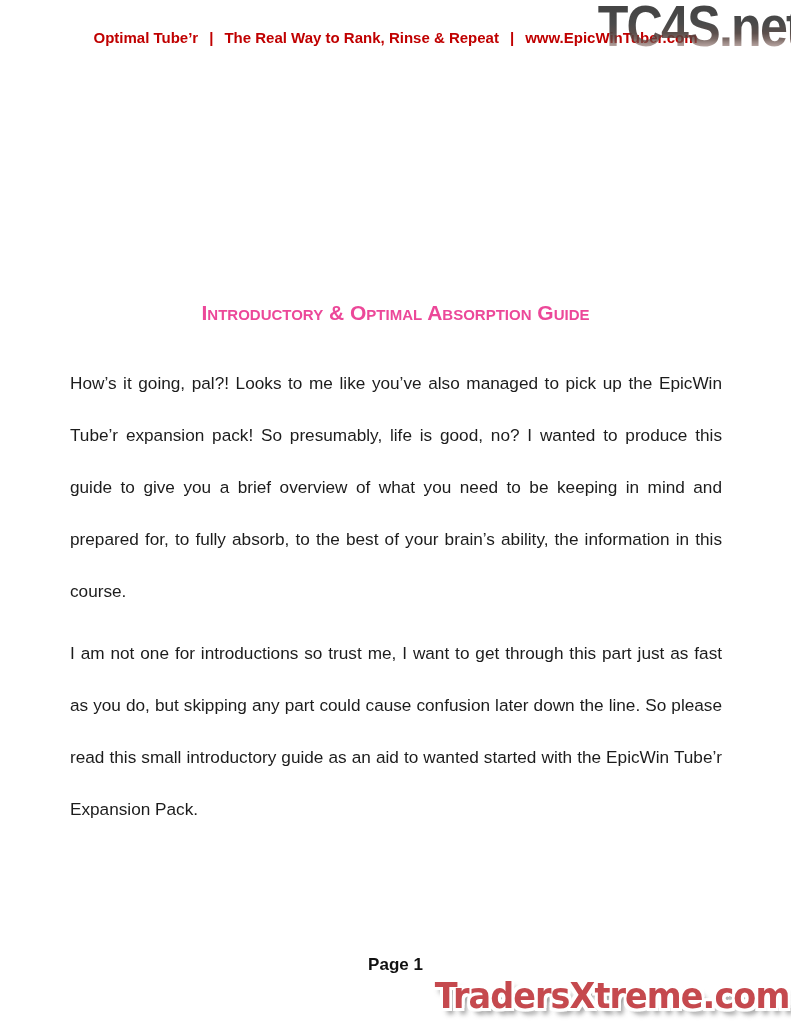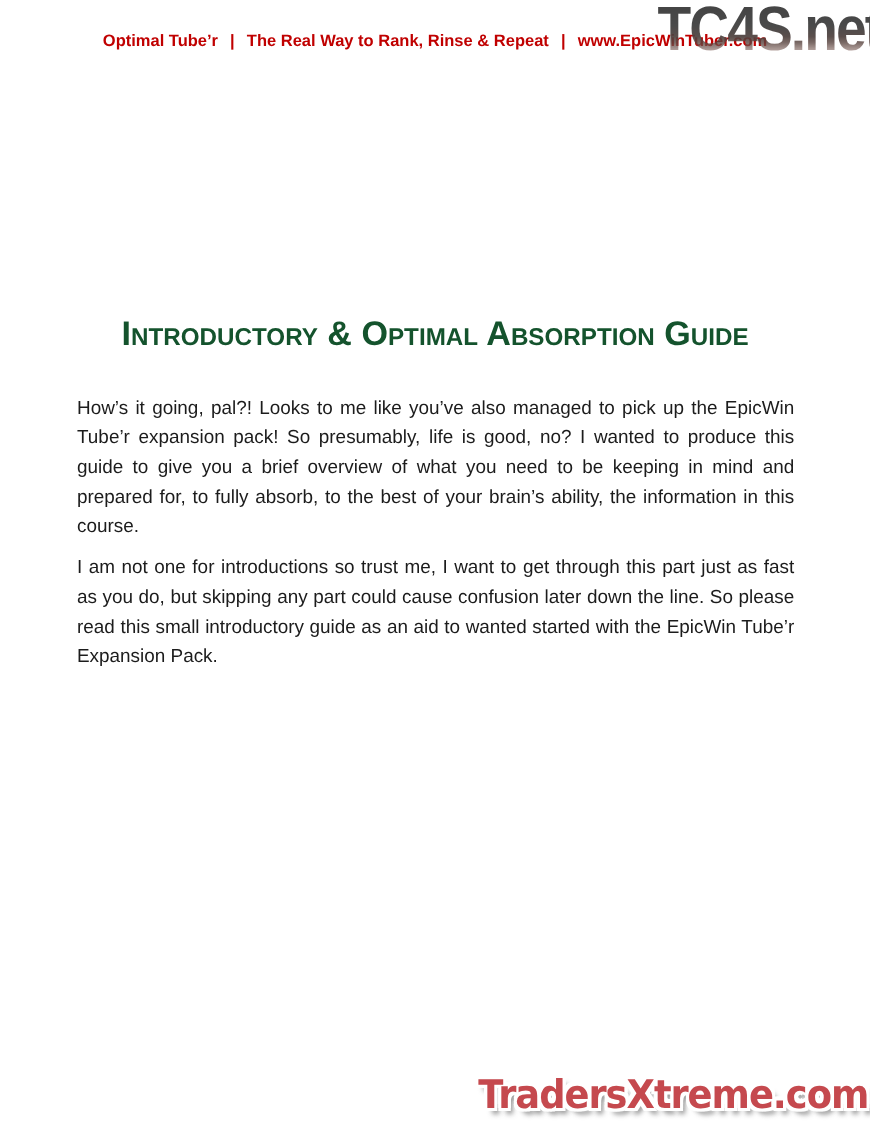--- a/index.html
+++ b/index.html
@@ -47,37 +47,37 @@
     -webkit-mask-image: linear-gradient(180deg, #000 62%, rgba(0,0,0,0.45) 100%);
             mask-image: linear-gradient(180deg, #000 62%, rgba(0,0,0,0.45) 100%);
   }
 
   
   .title {
     position: absolute;
     top: 286px;
     left: 0;
     right: 0;
-    margin: 0;
+    margin: 15px;
     text-align: center;
-    font-size: 31px;
+    font-size: 21px;
     font-weight: bold;
     font-variant: small-caps;
     letter-spacing: 0px;
-    color: #14532d;
+    color: #ec4899;
   }
 
   
   .body {
     position: absolute;
     top: 357px;
     left: 70px;
     width: 652px;
     font-size: 17.2px;
-    line-height: 27px;
+    line-height: 52px;
     text-align: justify;
     color: #1c1c1c;
   }
   .body p { margin: 0 0 10px 0; }
 
   
   .dlsub {
     position: absolute;
     top: 484px;
     left: 243px;
@@ -145,16 +145,17 @@
   <div class="tc4s">TC4S.net</div>
 
   <h1 class="title">Introductory &amp; Optimal Absorption Guide</h1>
 
   <div class="body">
     <p>How’s it going, pal?! Looks to me like you’ve also managed to pick up the EpicWin Tube’r expansion pack! So presumably, life is good, no? I wanted to produce this guide to give you a brief overview of what you need to be keeping in mind and prepared for, to fully absorb, to the best of your brain’s ability, the information in this course.</p>
     <p>I am not one for introductions so trust me, I want to get through this part just as fast as you do, but skipping any part could cause confusion later down the line. So please read this small introductory guide as an aid to wanted started with the EpicWin Tube’r Expansion Pack.</p>
   </div>
 
 
+  <div class="page-number">Page 1</div>
 
   <div class="traders">TradersXtreme.com</div>
 
 </div>
 
 </body></html>

